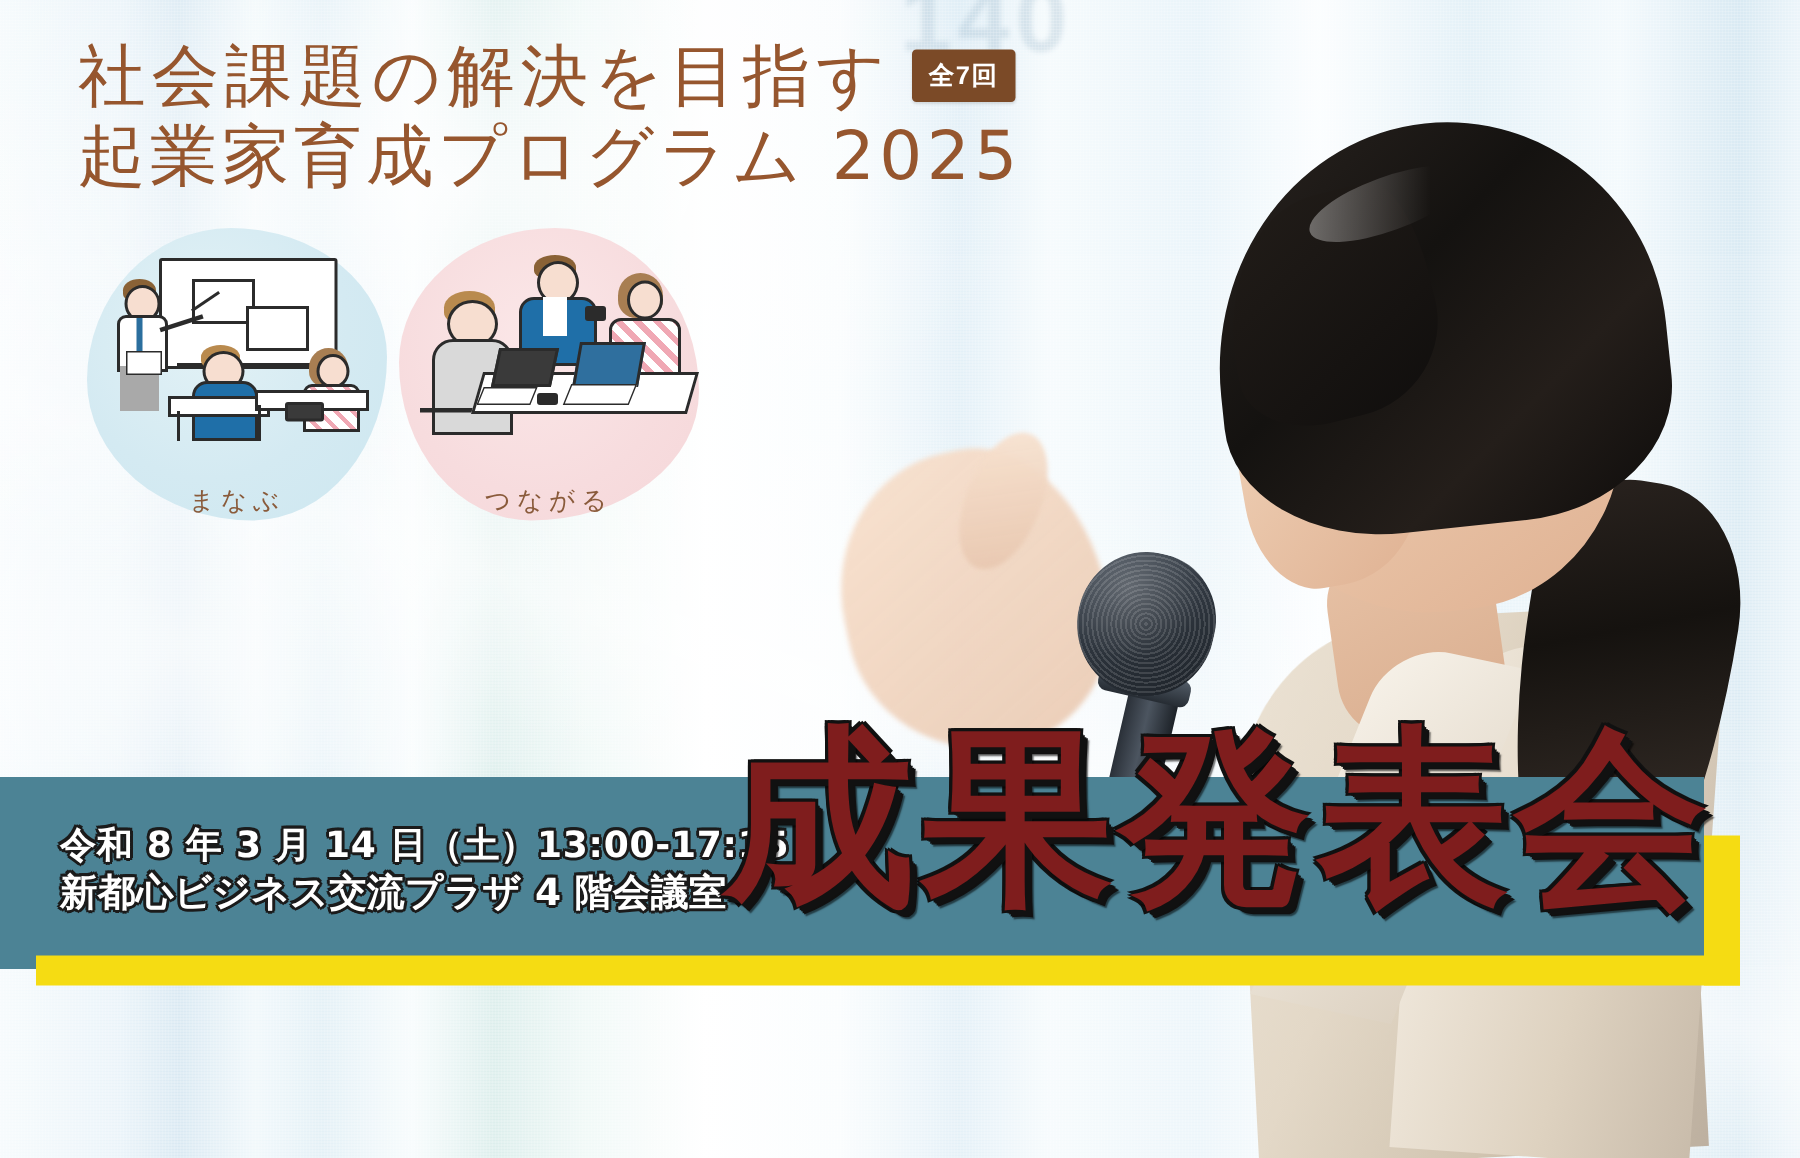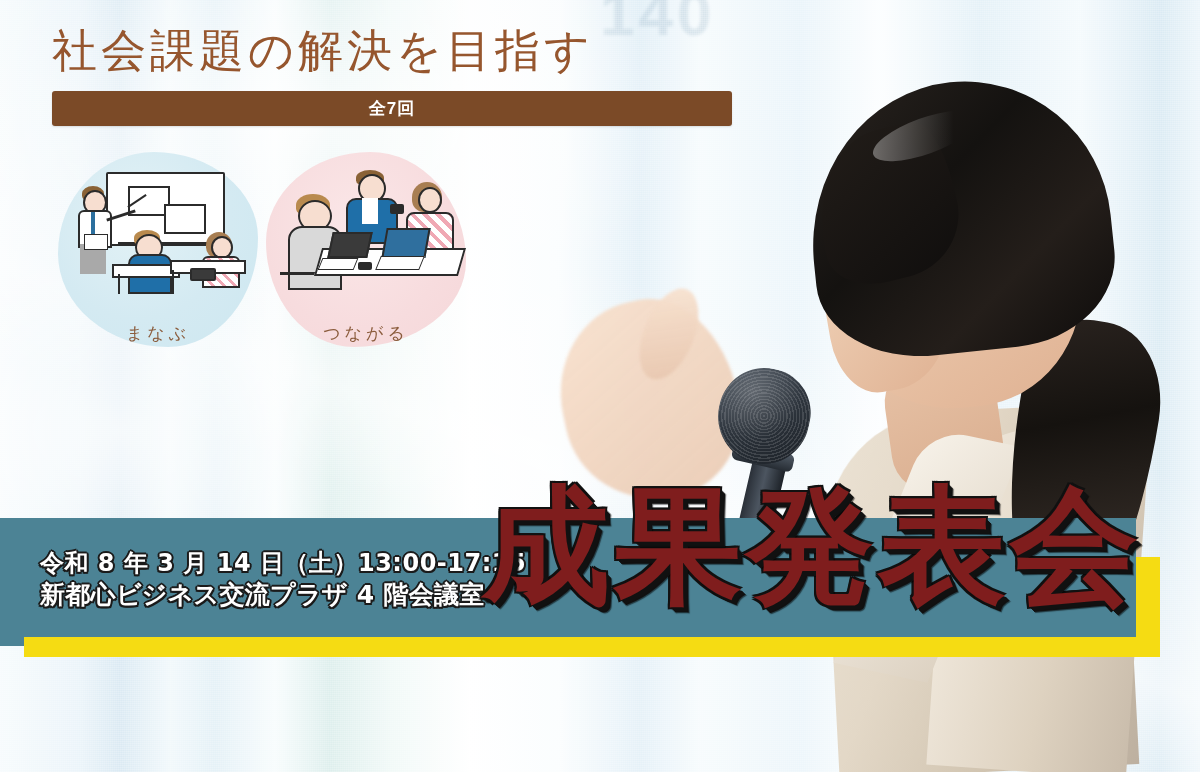--- a/index.html
+++ b/index.html
@@ -190,21 +190,21 @@
   .sp-thumb{
     position:absolute;left:-36px;top:286px;width:50px;height:96px;
     background:linear-gradient(150deg,rgba(249,228,210,.95),rgba(230,196,172,.9));
     border-radius:50%;filter:blur(1.4px);transform:rotate(22deg);
   }
 
   
   .headline{
     position:absolute;left:52px;top:24px;width:680px;
   }
-  .hl-row{display:flex;gap:14px;flex-direction:column;}
+  .hl-row{display:flex;align-items:center;gap:14px;}
   .hl-text{
     font-size:45px;line-height:1.18;letter-spacing:4px;font-weight:400;
     color:#96562e;white-space:nowrap;
     font-family:"DejaVu Sans","Liberation Sans",sans-serif;
   }
   .hl-text.l2{letter-spacing:3px;}
   .badge-allsessions{
     display:inline-flex;align-items:center;justify-content:center;
     background:#7b4a27;color:#fff;
     font-size:17px;font-weight:700;letter-spacing:1px;
@@ -324,20 +324,21 @@
     <div class="sp-mic-body"></div>
     <div class="sp-mic-ring"></div>
     <div class="sp-mic-head"></div>
   </div>
 
   <div class="headline">
     <div class="hl-row">
       <div class="hl-text">社会課題の解決を目指す</div>
       <div class="badge-allsessions">全7回</div>
     </div>
+    <div class="hl-text l2">起業家育成プログラム 2025</div>
   </div>
 
   <div class="concepts">
 
     <div class="blob b1">
       <div class="shape"></div>
       <div class="art">
         <div class="wb" style="left:40px;top:8px;width:115px;height:70px;"></div>
         <div class="inner-box" style="left:62px;top:22px;width:38px;height:26px;"></div>
         <div class="inner-box" style="left:98px;top:40px;width:38px;height:26px;"></div>

